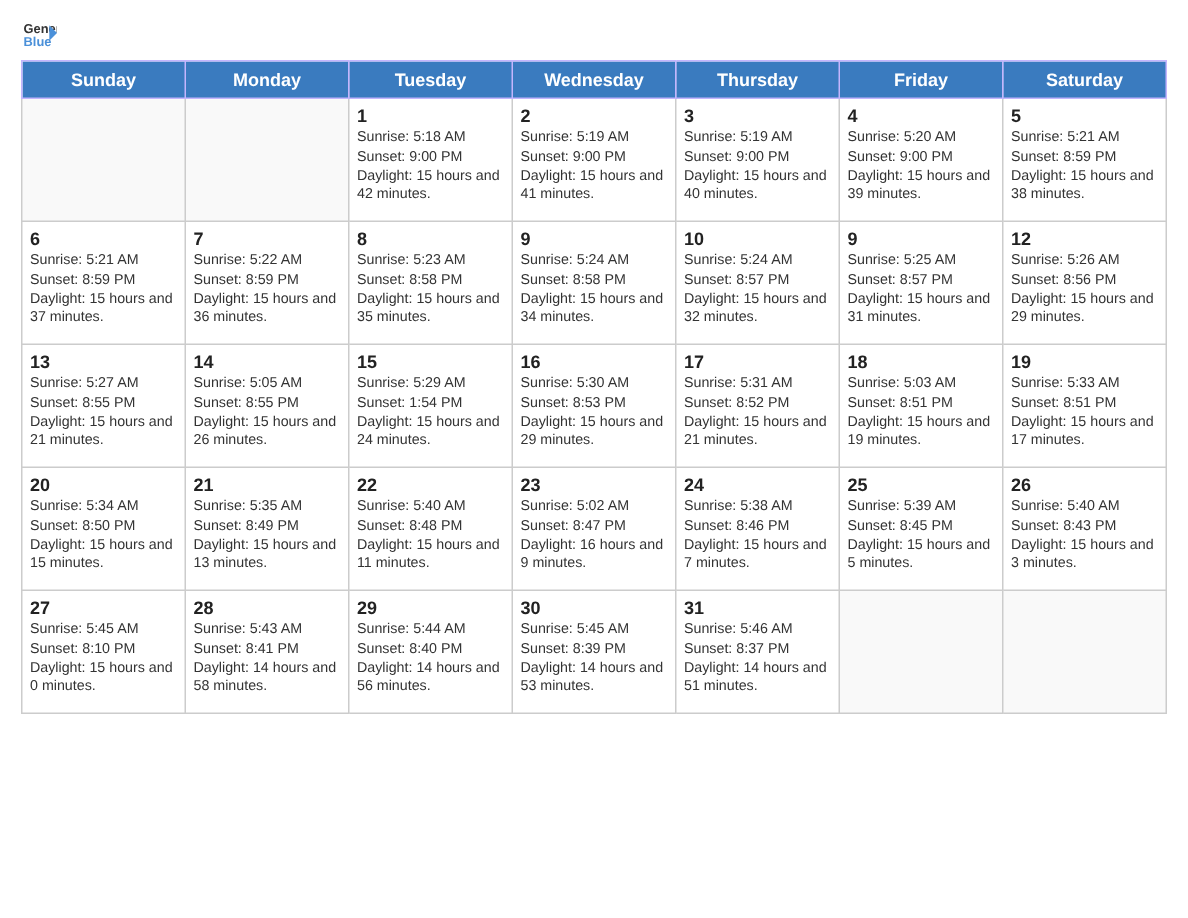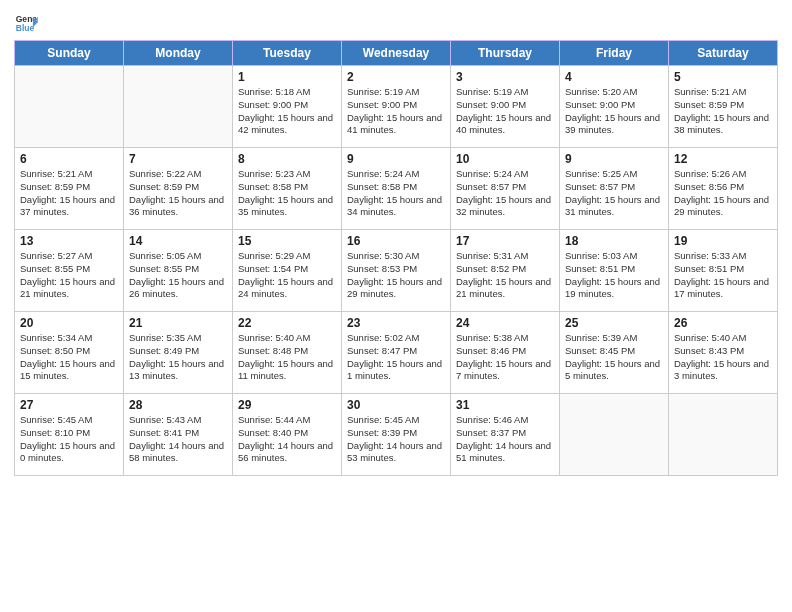--- a/index.html
+++ b/index.html
@@ -300,21 +300,21 @@
           <span>Sunrise: 5:40 AM</span><br>
           <span>Sunset: 8:48 PM</span><br>
           <span>Daylight: 15 hours and 11 minutes.</span>
         </div>
           </td>
           <td>
             <span class="day-num">23</span>
         <div class="day-info">
           <span>Sunrise: 5:02 AM</span><br>
           <span>Sunset: 8:47 PM</span><br>
-          <span>Daylight: 15 hours and 1 minutes.</span>
+          <span>Daylight: 16 hours and 9 minutes.</span>
         </div>
           </td>
           <td>
             <span class="day-num">24</span>
         <div class="day-info">
           <span>Sunrise: 5:38 AM</span><br>
           <span>Sunset: 8:46 PM</span><br>
           <span>Daylight: 15 hours and 7 minutes.</span>
         </div>
           </td>

